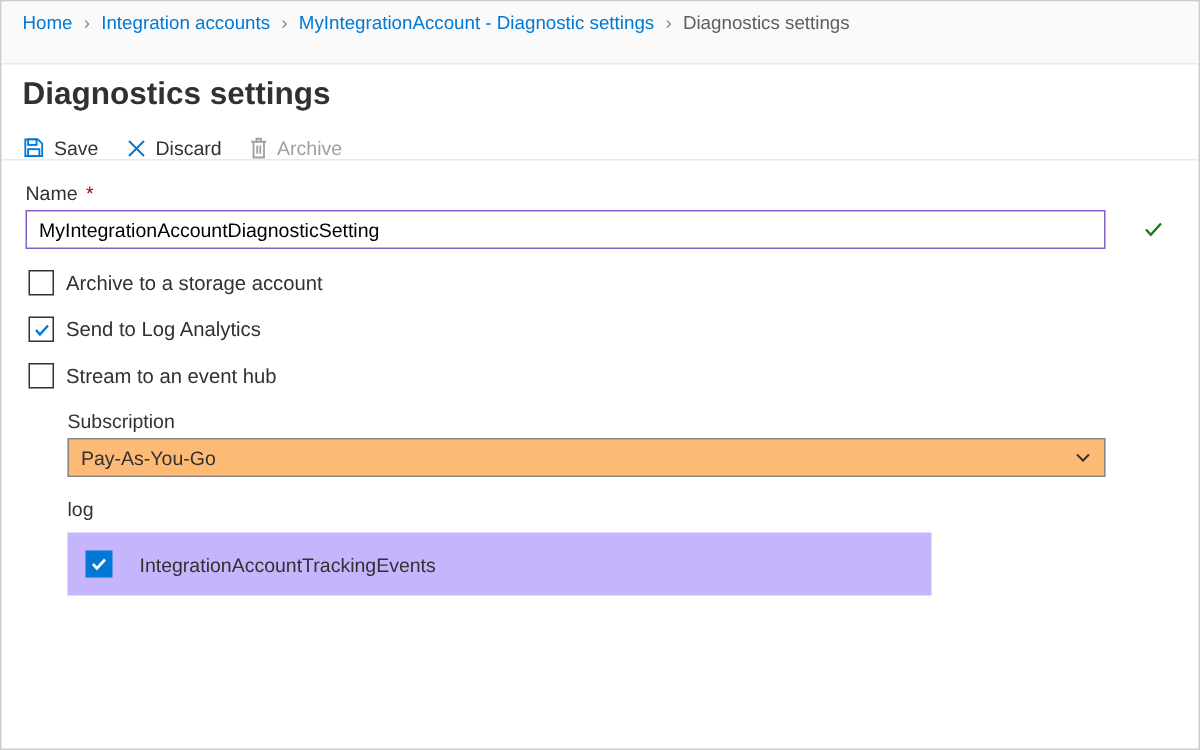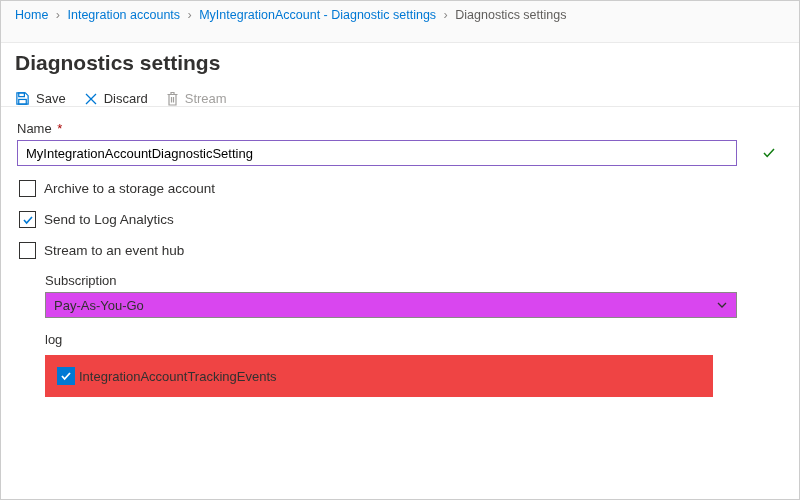--- a/index.html
+++ b/index.html
@@ -84,31 +84,31 @@
     .select {
       width: 692px;
       height: 26px;
       border: 1px solid #8a8886;
       display: flex;
       align-items: center;
       justify-content: space-between;
       padding: 0 8px;
       font-size: 13px;
       cursor: pointer;
-      background: #d946ef;
+      background: #fdba74;
     }
     .select .chevron { color: #323130; }
     .section-label { font-size: 13px; margin-bottom: 8px; }
     .log-row {
-      background: #ef4444;
-      width: 668px;
+      background: #c4b5fd;
+      width: 576px;
       padding: 12px 12px;
       display: flex;
       align-items: center;
-      gap: 4px;
+      gap: 18px;
     }
     .checkbox-filled {
       width: 18px;
       height: 18px;
       background: #0078d4;
       display: flex;
       align-items: center;
       justify-content: center;
     }
     .checkbox-filled svg { display: block; }
@@ -149,21 +149,21 @@
         </svg>
     </span>
     <span>Discard</span>
   </div>
   <div class="toolbar-btn disabled">
     <span>
       <svg width="13" height="15" viewBox="0 0 13 15">
           <path fill="none" stroke="#a19f9d" stroke-width="1.2" d="M1.5 3.5h10M3 3.5V14h7V3.5M5 1.5h3v2H5zM5.5 6v5.5M7.5 6v5.5"></path>
         </svg>
     </span>
-    <span>Stream</span>
+    <span>Archive</span>
   </div>
 </div>
 
 <div class="form">
 
   <div class="label">
     <span>Name</span>
     <span class="required">*</span>
   </div>
   <div class="input-wrap">

